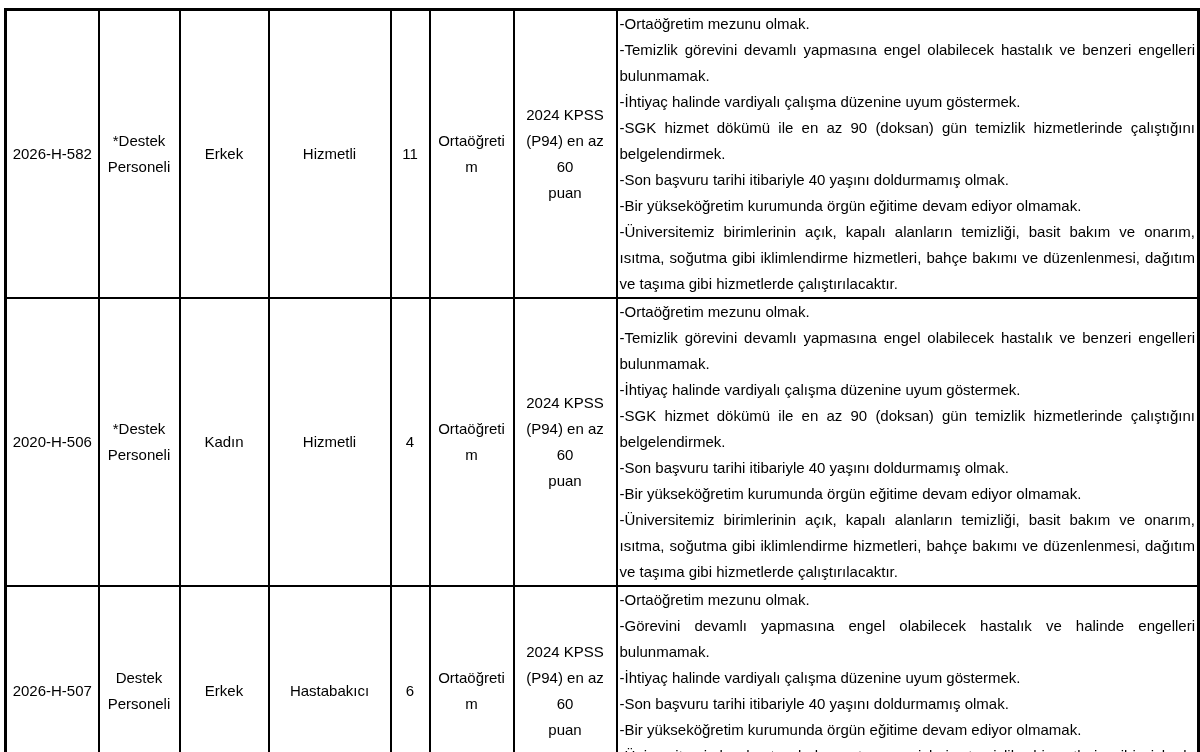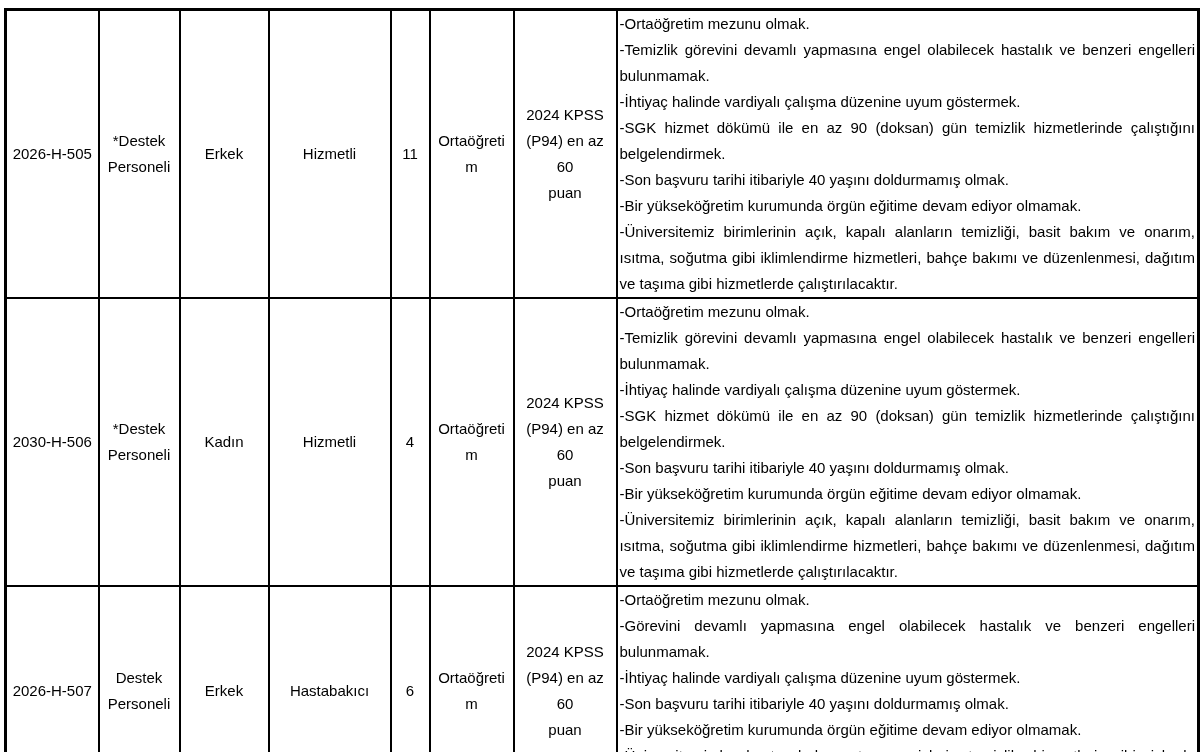--- a/index.html
+++ b/index.html
@@ -58,21 +58,21 @@
       <col style="width:89px">
       <col style="width:122px">
       <col style="width:39px">
       <col style="width:84px">
       <col style="width:103px">
       <col style="width:582px">
     </colgroup>
     <tbody>
 
       <tr class="r-tall-1">
-        <td>2026-H-505</td>
+        <td>2026-H-582</td>
         <td class="pre">*Destek
 Personeli</td>
         <td>Erkek</td>
         <td>Hizmetli</td>
         <td>11</td>
         <td class="pre">Ortaöğretim</td>
         <td class="pre">2024 KPSS
 (P94) en az 60
 puan</td>
         <td class="req">
@@ -80,21 +80,21 @@
           <p>-Temizlik görevini devamlı yapmasına engel olabilecek hastalık ve benzeri engelleri bulunmamak.</p>
           <p>-İhtiyaç halinde vardiyalı çalışma düzenine uyum göstermek.</p>
           <p>-SGK hizmet dökümü ile en az 90 (doksan) gün temizlik hizmetlerinde çalıştığını belgelendirmek.</p>
           <p>-Son başvuru tarihi itibariyle 40 yaşını doldurmamış olmak.</p>
           <p>-Bir yükseköğretim kurumunda örgün eğitime devam ediyor olmamak.</p>
           <p>-Üniversitemiz birimlerinin açık, kapalı alanların temizliği, basit bakım ve onarım, ısıtma, soğutma gibi iklimlendirme hizmetleri, bahçe bakımı ve düzenlenmesi, dağıtım ve taşıma gibi hizmetlerde çalıştırılacaktır.</p>
         </td>
       </tr>
 
       <tr class="r-tall-2">
-        <td>2030-H-506</td>
+        <td>2020-H-506</td>
         <td class="pre">*Destek
 Personeli</td>
         <td>Kadın</td>
         <td>Hizmetli</td>
         <td>4</td>
         <td class="pre">Ortaöğretim</td>
         <td class="pre">2024 KPSS
 (P94) en az 60
 puan</td>
         <td class="req">
@@ -114,21 +114,21 @@
 Personeli</td>
         <td>Erkek</td>
         <td>Hastabakıcı</td>
         <td>6</td>
         <td class="pre">Ortaöğretim</td>
         <td class="pre">2024 KPSS
 (P94) en az 60
 puan</td>
         <td class="req">
           <p>-Ortaöğretim mezunu olmak.</p>
-          <p>-Görevini devamlı yapmasına engel olabilecek hastalık ve benzeri engelleri bulunmamak.</p>
+          <p>-Görevini devamlı yapmasına engel olabilecek hastalık ve halinde engelleri bulunmamak.</p>
           <p>-İhtiyaç halinde vardiyalı çalışma düzenine uyum göstermek.</p>
           <p>-Son başvuru tarihi itibariyle 40 yaşını doldurmamış olmak.</p>
           <p>-Bir yükseköğretim kurumunda örgün eğitime devam ediyor olmamak.</p>
           <p>-Üniversitemizde hasta bakım, taşıma işleri, temizlik hizmetleri gibi işlerde çalıştırılacaktır.</p>
         </td>
       </tr>
 
     </tbody>
   </table>
 </div>

